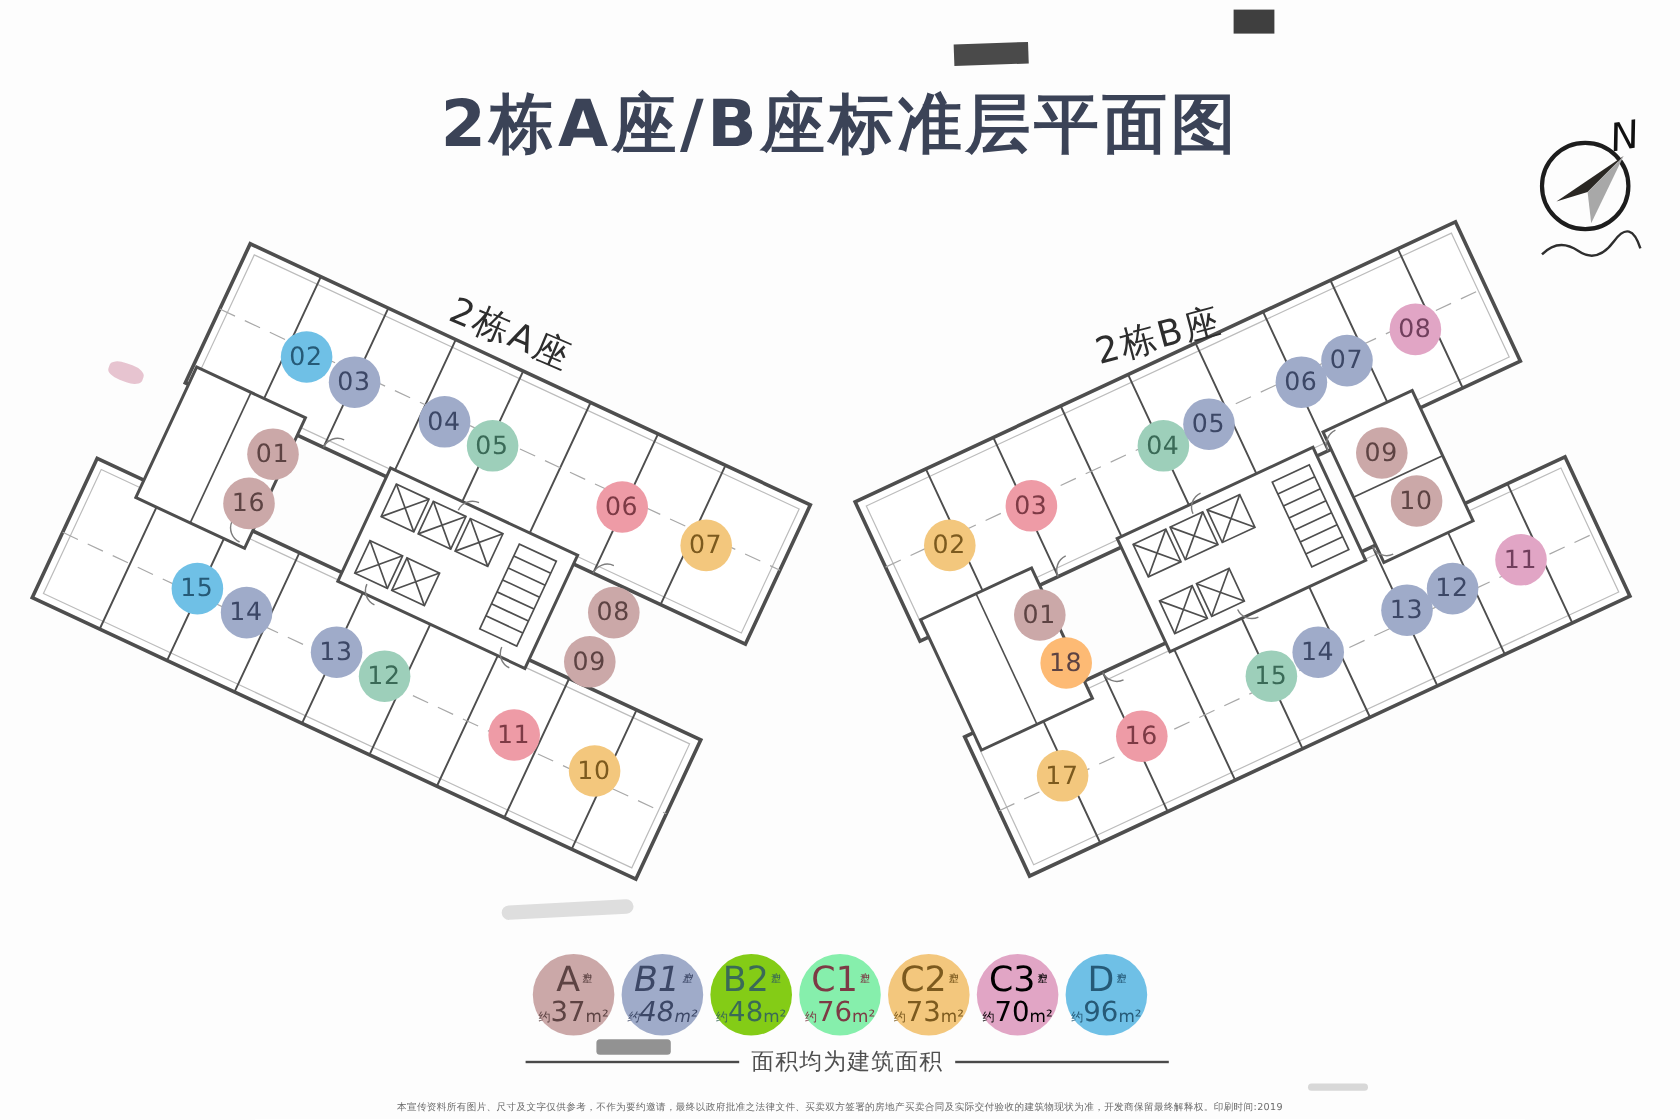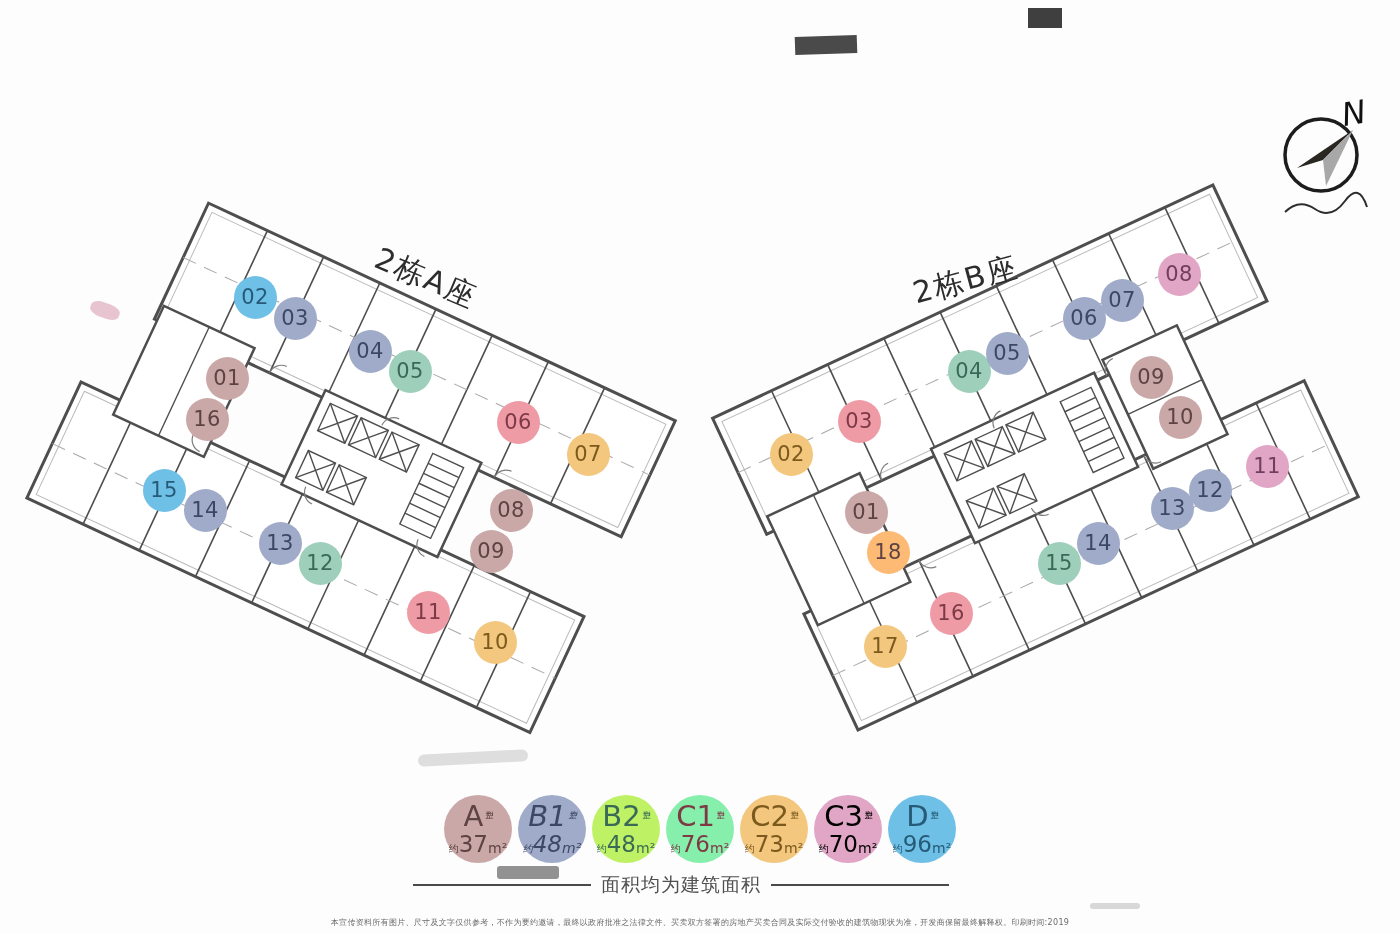--- a/index.html
+++ b/index.html
@@ -20,21 +20,21 @@
         display:flex;gap:6px;z-index:4;}
   .legend-item{width:68px;height:68px;border-radius:50%;display:flex;flex-direction:column;
         align-items:center;justify-content:center;line-height:1;}
   .legend-top{display:flex;align-items:flex-start;}
   .legend-letter{font-size:29px;font-weight:500;}
   .legend-suffix{writing-mode:vertical-rl;text-orientation:upright;font-size:8px;margin-left:1px;margin-top:2px;letter-spacing:1px;}
   .legend-area{margin-top:2px;display:flex;align-items:flex-end;}
   .legend-approx{font-size:10px;margin-bottom:2px;}
   .legend-num{font-size:23px;font-weight:500;}
   .legend-unit{font-size:14px;margin-bottom:1px;}
-  .note-row{position:absolute;top:872px;left:413px;width:536px;display:flex;align-items:center;gap:10px;z-index:4;}
+  .note-row{position:absolute;top:872px;left:438px;width:536px;display:flex;align-items:center;gap:10px;z-index:4;}
   .note-line{flex:1;height:2px;background:#4a4a4a;}
   .note-text{font-size:19px;color:#4f4f4f;letter-spacing:1px;white-space:nowrap;}
   .disclaimer{position:absolute;top:917px;left:0;width:1400px;text-align:center;
         font-size:8px;color:#6a6a6a;letter-spacing:0.3px;z-index:4;}
   .artifact{position:absolute;z-index:5;}
   .a-blob1{left:1028px;top:8px;width:34px;height:20px;background:#1d1d1d;opacity:.85;}
   .a-blob2{left:795px;top:36px;width:62px;height:18px;background:#1d1d1d;opacity:.8;transform:rotate(-2deg);}
   .a-pink{left:90px;top:303px;width:30px;height:15px;background:#dfb0c0;opacity:.75;border-radius:40%;transform:rotate(20deg);}
   .a-gray1{left:418px;top:752px;width:110px;height:12px;background:#dedede;border-radius:6px;transform:rotate(-3deg);}
   .a-smudge{left:497px;top:866px;width:62px;height:13px;background:#3a3a3a;opacity:.55;border-radius:3px;}
@@ -103,20 +103,21 @@
       <use href="#xbox" x="-7" y="-42"></use>
       <use href="#xbox" x="-75" y="10"></use>
       <use href="#xbox" x="-41" y="10"></use>
       <use href="#stair" x="52" y="-40"></use>
       <path d="M-143,-44 a13,13 0 0 1 13,-13 M-19,-44 a13,13 0 0 1 13,-13 M105,-44 a13,13 0 0 1 13,-13 M-143,44 a13,13 0 0 0 13,13 M-19,44 a13,13 0 0 0 13,13 M105,44 a13,13 0 0 0 13,13" stroke="#7d7d7d" stroke-width="1.2"></path>
     </g>
 
     <path d="M1285,212 q14,-14 30,-3 t30,-8 t22,6" stroke="#2e2e2e" stroke-width="2" fill="none"></path>
   </svg>
 
+  <div class="page-title">2栋A座/B座标准层平面图</div>
 
   <div class="plan-label a">2栋A座</div>
   <div class="plan-label b">2栋B座</div>
 
   <svg class="compass" width="120" height="120" viewBox="0 0 120 120">
     <circle cx="53" cy="67" r="36" fill="none" stroke="#1d1d1d" stroke-width="3.5"></circle>
     <polygon points="85,42 29,80 55,72" fill="#2a2723"></polygon>
     <polygon points="85,42 55,72 58,98" fill="#a8a8a8"></polygon>
     <text x="74" y="36" font-size="32" font-style="italic" fill="#111111" transform="rotate(-10 88 26)">N</text>
   </svg>
@@ -174,21 +175,21 @@
         <div class="legend-top">
           <span class="legend-letter">B1</span>
           <span class="legend-suffix">户型</span>
         </div>
         <div class="legend-area">
           <span class="legend-approx">约</span>
           <span class="legend-num">48</span>
           <span class="legend-unit">m²</span>
         </div>
       </div>
-      <div class="legend-item" style="background: #bef264; color: rgb(58, 106, 87);">
+      <div class="legend-item" style="background: #84cc16; color: rgb(58, 106, 87);">
         <div class="legend-top">
           <span class="legend-letter">B2</span>
           <span class="legend-suffix">户型</span>
         </div>
         <div class="legend-area">
           <span class="legend-approx">约</span>
           <span class="legend-num">48</span>
           <span class="legend-unit">m²</span>
         </div>
       </div>

